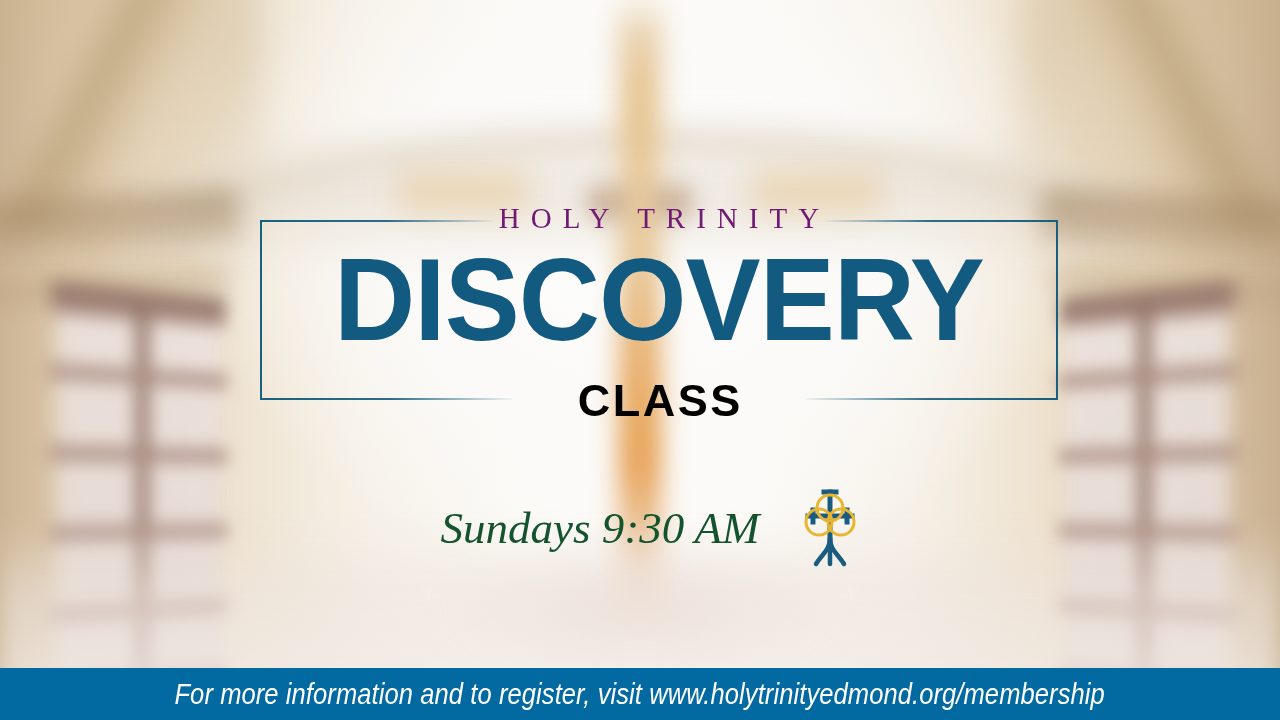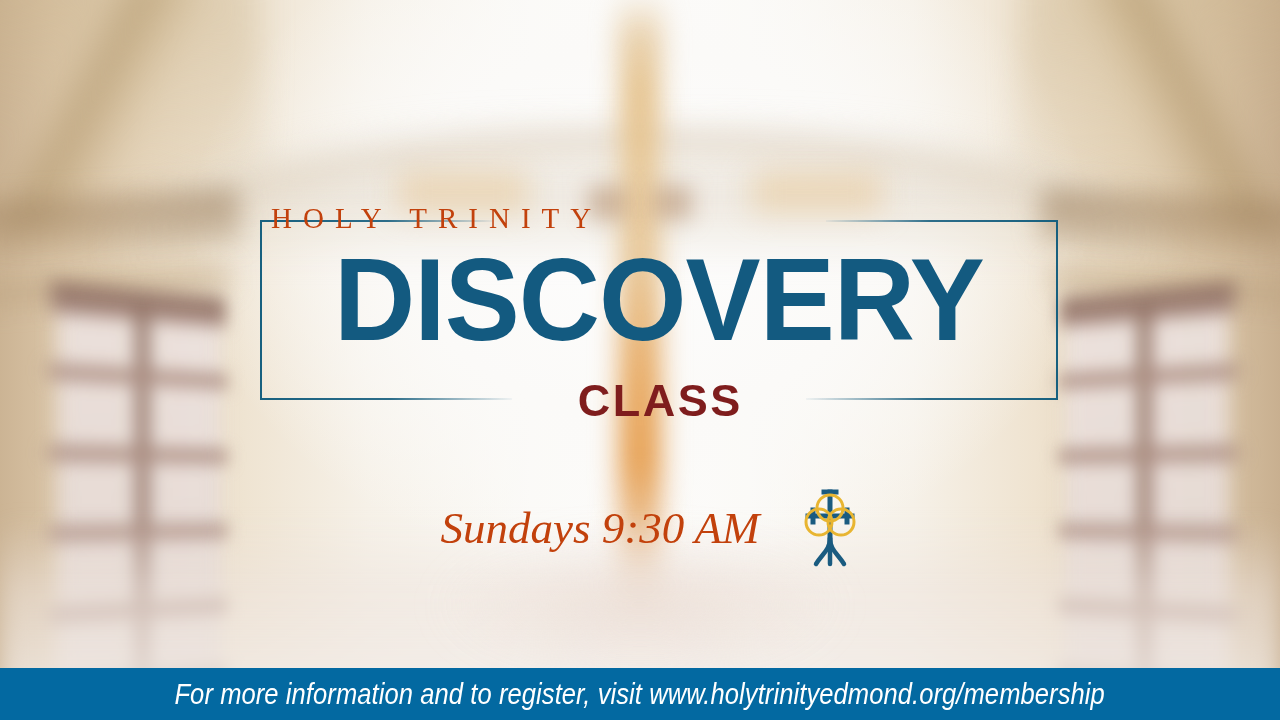--- a/index.html
+++ b/index.html
@@ -278,25 +278,26 @@
   }
   .fe-bot-r {
     right: 0; bottom: 0; width: 252px; height: 2px;
     background: linear-gradient(270deg, #17607f 0%, #2d6d89 52%, rgba(165,193,207,0.12) 100%);
   }
 
   .eyebrow {
     position: absolute;
     left: 0; right: 0;
     top: -18px;
+    text-align: center;
     font-family: "Liberation Serif", serif;
     font-size: 29px;
     letter-spacing: 11px;
     text-indent: 11px;
-    color: #c2410c;
+    color: #701a75;
     white-space: nowrap;
   }
 
   .headline {
     position: absolute;
     left: 0; right: 0;
     top: 22px;
     text-align: center;
     font-family: "Liberation Sans", sans-serif;
     font-weight: bold;
@@ -312,39 +313,39 @@
     position: absolute;
     left: 0; right: 0;
     top: 158px;
     text-align: center;
     font-family: "Liberation Sans", sans-serif;
     font-weight: bold;
     font-size: 45px;
     line-height: 1;
     letter-spacing: 2.5px;
     text-indent: 2.5px;
-    color: #7f1d1d;
+    color: #000000;
     white-space: nowrap;
   }
 
   
   .detail-row {
     position: absolute;
     left: 0; right: 0;
     top: 498px;
     height: 60px;
     display: flex;
     align-items: center;
     justify-content: center;
   }
   .detail-text {
     font-family: "Liberation Serif", serif;
     font-style: italic;
     font-size: 45px;
-    color: #c2410c;
+    color: #14532d;
     white-space: nowrap;
   }
   .detail-left  { width: 380px; text-align: center; }
   .detail-right { width: 380px; text-align: center; }
   .emblem-slot {
     width: 80px;
     display: flex;
     align-items: center;
     justify-content: center;
   }

